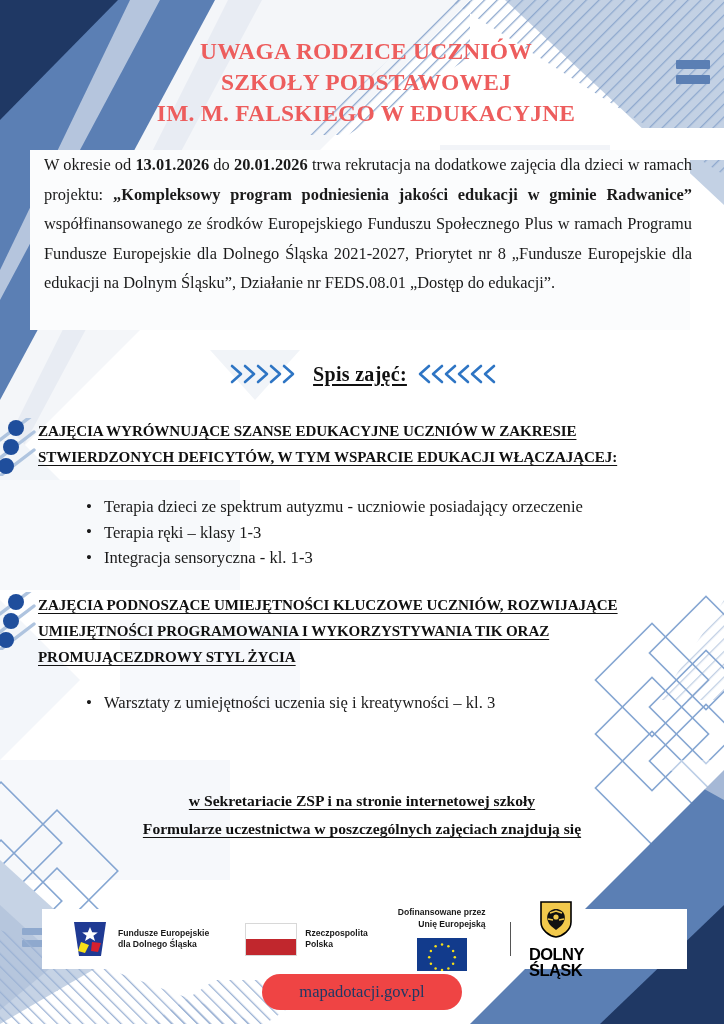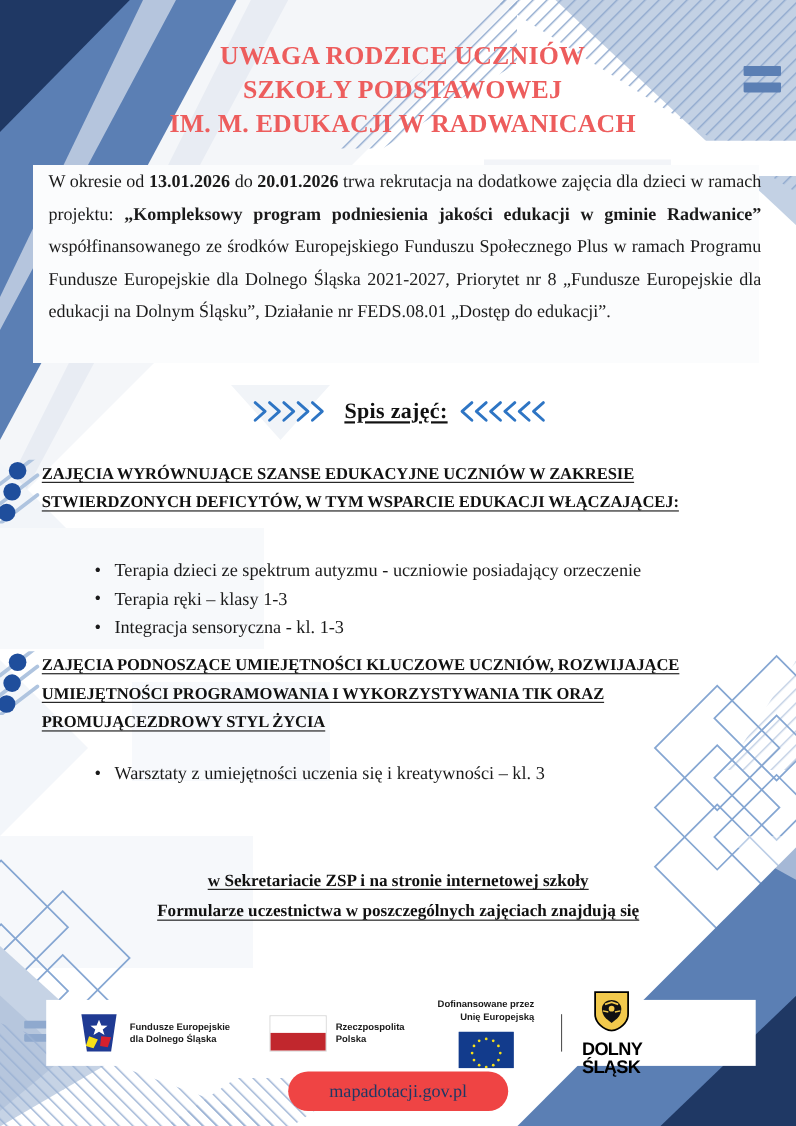--- a/index.html
+++ b/index.html
@@ -136,21 +136,21 @@
     padding-left: 18px;
   }
   .blist li::before {
     content: "\2022";
     position: absolute;
     left: 0;
     top: -0.5px;
     font-size: 17px;
     color: #1a1a1a;
   }
-  #blist-1 { top: 506px; }
+  #blist-1 { top: 494px; }
   #blist-2 { top: 690px; }
 
   
   .foot-note {
     position: absolute;
     top: 787px;
     left: 62px;
     width: 600px;
     text-align: center;
     font-size: 15.6px;
@@ -365,21 +365,21 @@
     </g>
 
     <rect x="120" y="620" width="180" height="90" fill="#F7F9FC"></rect>
   </svg>
 
   <div id="content">
 
     <div class="title-block">
       <div class="title-line">UWAGA RODZICE UCZNIÓW</div>
       <div class="title-line">SZKOŁY PODSTAWOWEJ</div>
-      <div class="title-line">IM. M. EDUKACJI W RADWANICACH</div>
+      <div class="title-line">IM. M. FALSKIEGO W EDUKACYJNE</div>
     </div>
 
     <p class="intro"><span>W okresie od </span><b>13.01.2026</b><span> do </span><b>20.01.2026</b><span> trwa rekrutacja na dodatkowe zajęcia dla dzieci w ramach projektu: </span><b>„Kompleksowy program podniesienia jakości edukacji w gminie Radwanice”</b><span> współfinansowanego ze środków Europejskiego Funduszu Społecznego Plus w ramach Programu Fundusze Europejskie dla Dolnego Śląska 2021-2027, Priorytet nr 8 „Fundusze Europejskie dla edukacji na Dolnym Śląsku”,  Działanie nr FEDS.08.01 „Dostęp do edukacji”.</span></p>
 
     <div class="spis-row">
       <div class="chev-group">
         <svg width="76" height="28" viewBox="0 0 76 28" xmlns="http://www.w3.org/2000/svg">
           <g stroke="#2E75C4" stroke-width="2.6" fill="none" stroke-linecap="round" stroke-linejoin="round">
             <polyline points="4,6 13,14 4,22"></polyline>
             <polyline points="17,6 26,14 17,22"></polyline>

